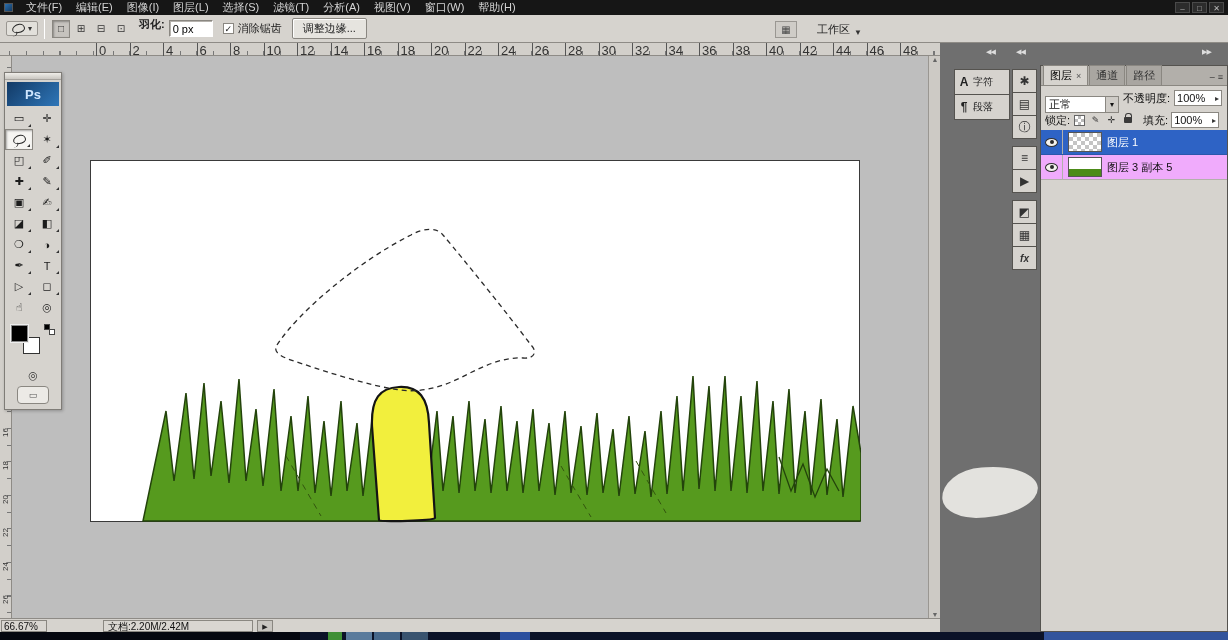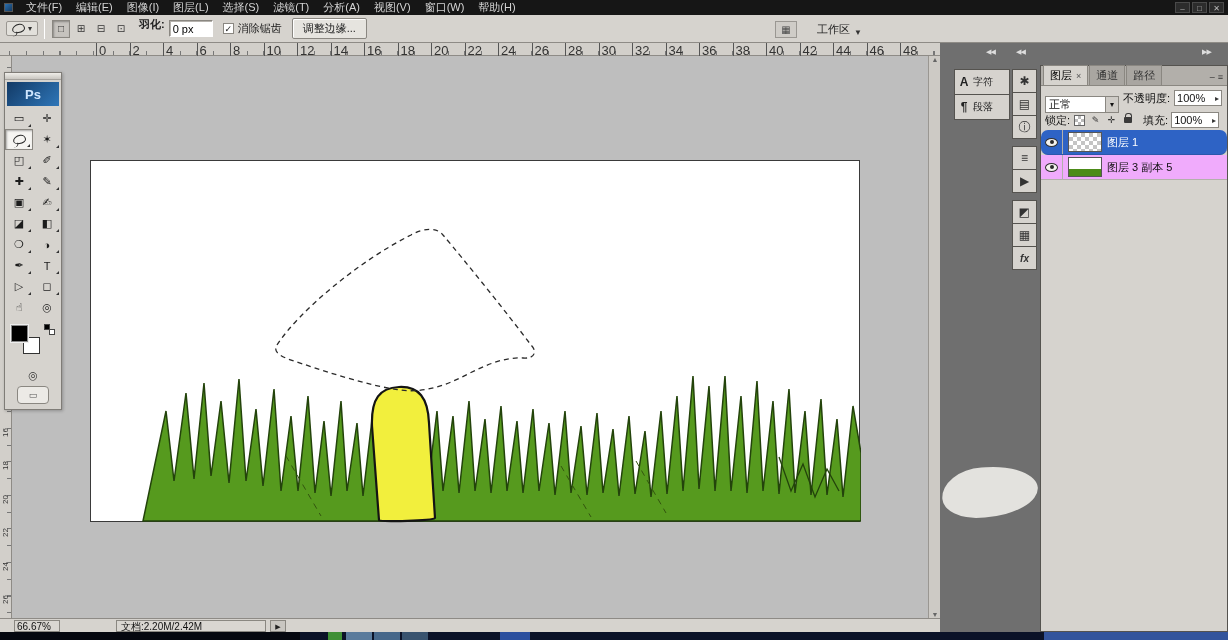--- a/index.html
+++ b/index.html
@@ -105,36 +105,36 @@
   .tab-icons{margin-left:auto;display:flex;gap:3px;padding:0 4px 3px 0;font-size:9px;color:#333;}
   .blendrow{height:24px;display:flex;align-items:center;padding:0 4px;gap:4px;font-size:11px;color:#111;}
   .dropdown{width:74px;height:17px;background:#fff;border:1px solid #8a8781;display:flex;align-items:center;margin-top:12px;}
   .dropdown .dtext{flex:1;padding-left:3px;font-size:11px;}
   .dropdown .darr{width:13px;height:100%;background:#cfccc7;border-left:1px solid #8a8781;text-align:center;font-size:8px;line-height:15px;}
   .valbox{width:48px;height:16px;background:#fff;border:1px solid #8a8781;display:flex;align-items:center;justify-content:space-between;padding:0 2px;font-size:11px;}
   .lockrow{height:20px;display:flex;align-items:center;padding:0 4px;gap:3px;font-size:11px;color:#111;}
   .lkicon{width:13px;height:13px;display:flex;align-items:center;justify-content:center;font-size:9px;color:#333;border:1px solid transparent;}
   .checker-sq{width:11px;height:11px;border:1px solid #666;background:conic-gradient(#bbb 25%,#fff 0 50%,#bbb 0 75%,#fff 0);background-size:6px 6px;}
   .layerrow{height:25px;display:flex;align-items:center;border-bottom:1px solid #b3b0ab;font-size:11px;color:#111;background:#f0abfc;}
-  .layerrow.selected{background:var(--selected-layer-blue,#2e63c5);color:#fff;border-bottom-color:#2a57ab;border-radius:7px;}
+  .layerrow.selected{background:var(--selected-layer-blue,#2e63c5);color:#fff;border-bottom-color:#2a57ab;}
   .eyecell{width:22px;height:100%;border-right:1px solid #b3b0ab;display:flex;align-items:center;justify-content:center;flex:none;}
   .eye{width:13px;height:9px;border:1px solid #2e2e2e;border-radius:50%;background:#f4f2ee;position:relative;}
   .eye::after{content:'';position:absolute;left:3.5px;top:1.5px;width:4px;height:4px;border-radius:50%;background:#2b2b2b;}
   .thumb{width:34px;height:20px;border:1px solid #555;margin:0 5px;flex:none;}
   .thumb.checker{background:conic-gradient(#c4c4c4 25%,#fff 0 50%,#c4c4c4 0 75%,#fff 0);background-size:8px 8px;background-color:#fff;}
   .thumb.grassmini{background:linear-gradient(to top,#4c8b18 0 40%,#fff 40%);}
   .thumb.whitebg{background:#fff;}
   .lname{flex:1;white-space:nowrap;overflow:hidden;}
   .lname.bgname{font-style:italic;}
   .lock{width:8px;height:6px;background:#3a3a3a;position:relative;border-radius:1px;display:inline-block;margin-right:8px;flex:none;}
   .lock::before{content:'';position:absolute;left:1px;top:-4px;width:5px;height:4px;border:1.2px solid #3a3a3a;border-bottom:none;border-radius:3px 3px 0 0;}
 
   
   .statusbar{position:absolute;left:0;top:618px;width:941px;height:14px;background:var(--panel-gray,#d6d3ce);
-    border-top:1px solid #8e8b86;display:flex;align-items:center;font-size:10px;color:#111;z-index:5;padding-left:13px;}
+    border-top:1px solid #8e8b86;display:flex;align-items:center;font-size:10px;color:#111;z-index:5;}
   .zoombox{width:46px;height:12px;border:1px solid #8a8781;background:#d9d6d1;padding:0 2px;line-height:11px;margin-left:1px;}
   .docbox{width:150px;height:12px;border:1px solid #8a8781;background:#d9d6d1;padding:0 4px;line-height:11px;margin-left:56px;}
   .sbarrow{width:16px;height:12px;border:1px solid #8a8781;background:#c9c6c1;text-align:center;font-size:7px;line-height:11px;margin-left:4px;color:#222;}
   .taskbar{position:absolute;left:0;top:632px;width:1228px;height:8px;background:#0b1228;z-index:25;}
   .tb{position:absolute;top:0;height:8px;}
 
 </style>
 </head>
 <body>
 

